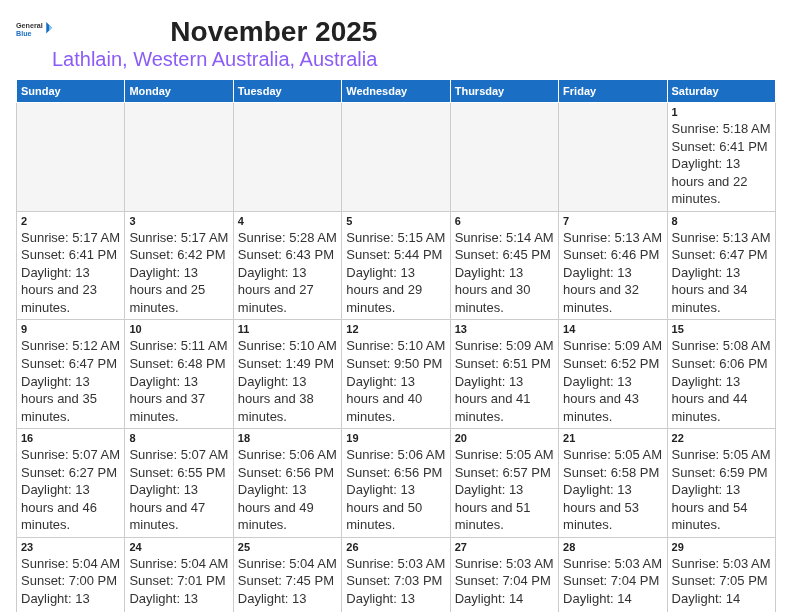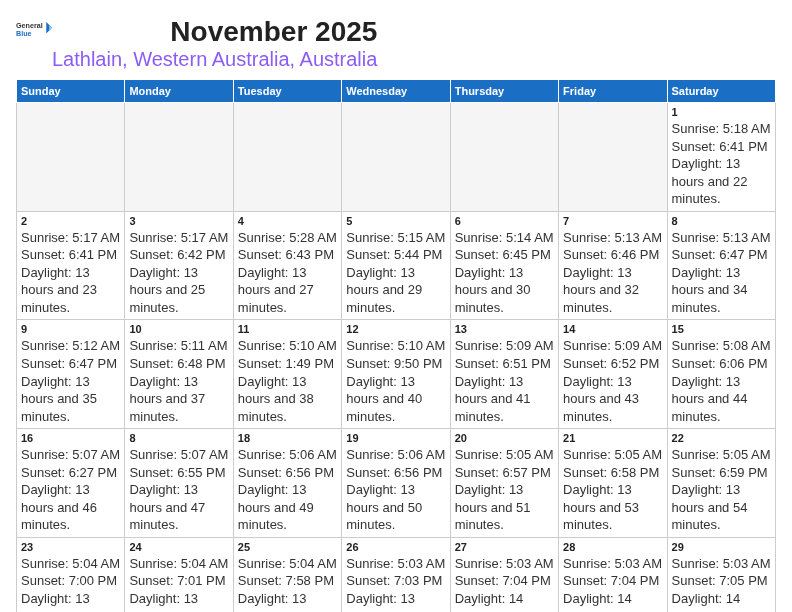--- a/index.html
+++ b/index.html
@@ -227,21 +227,21 @@
         <td>
           <span class="day-num">23</span>
           <div class="day-info">Sunrise: <span>5:04 AM</span><br>Sunset: <span>7:00 PM</span><br>Daylight: <span>13 hours and 55 minutes.</span></div>
         </td>
         <td>
           <span class="day-num">24</span>
           <div class="day-info">Sunrise: <span>5:04 AM</span><br>Sunset: <span>7:01 PM</span><br>Daylight: <span>13 hours and 56 minutes.</span></div>
         </td>
         <td>
           <span class="day-num">25</span>
-          <div class="day-info">Sunrise: <span>5:04 AM</span><br>Sunset: <span>7:58 PM</span><br>Daylight: <span>13 hours and 58 minutes.</span></div>
+          <div class="day-info">Sunrise: <span>5:04 AM</span><br>Sunset: <span>7:45 PM</span><br>Daylight: <span>13 hours and 58 minutes.</span></div>
         </td>
         <td>
           <span class="day-num">26</span>
           <div class="day-info">Sunrise: <span>5:03 AM</span><br>Sunset: <span>7:03 PM</span><br>Daylight: <span>13 hours and 59 minutes.</span></div>
         </td>
         <td>
           <span class="day-num">27</span>
           <div class="day-info">Sunrise: <span>5:03 AM</span><br>Sunset: <span>7:04 PM</span><br>Daylight: <span>14 hours and 0 minutes.</span></div>
         </td>
         <td>

